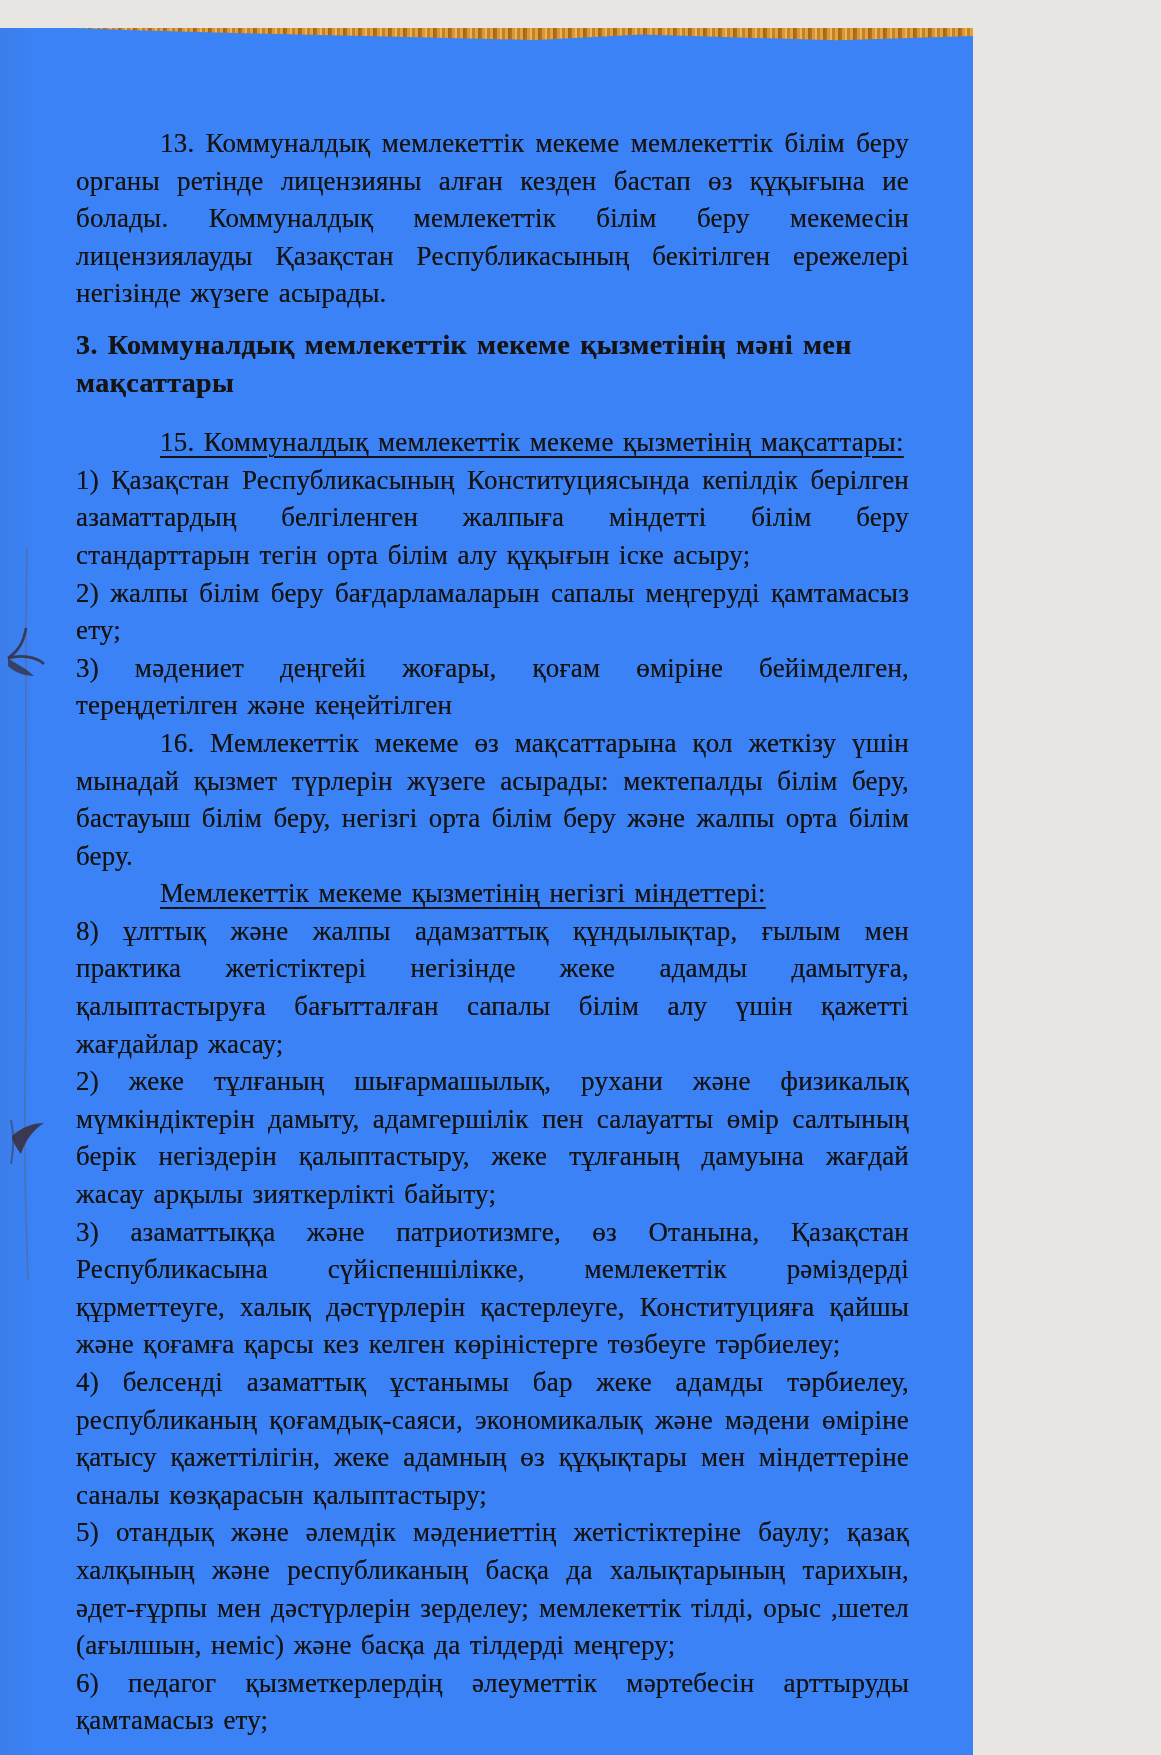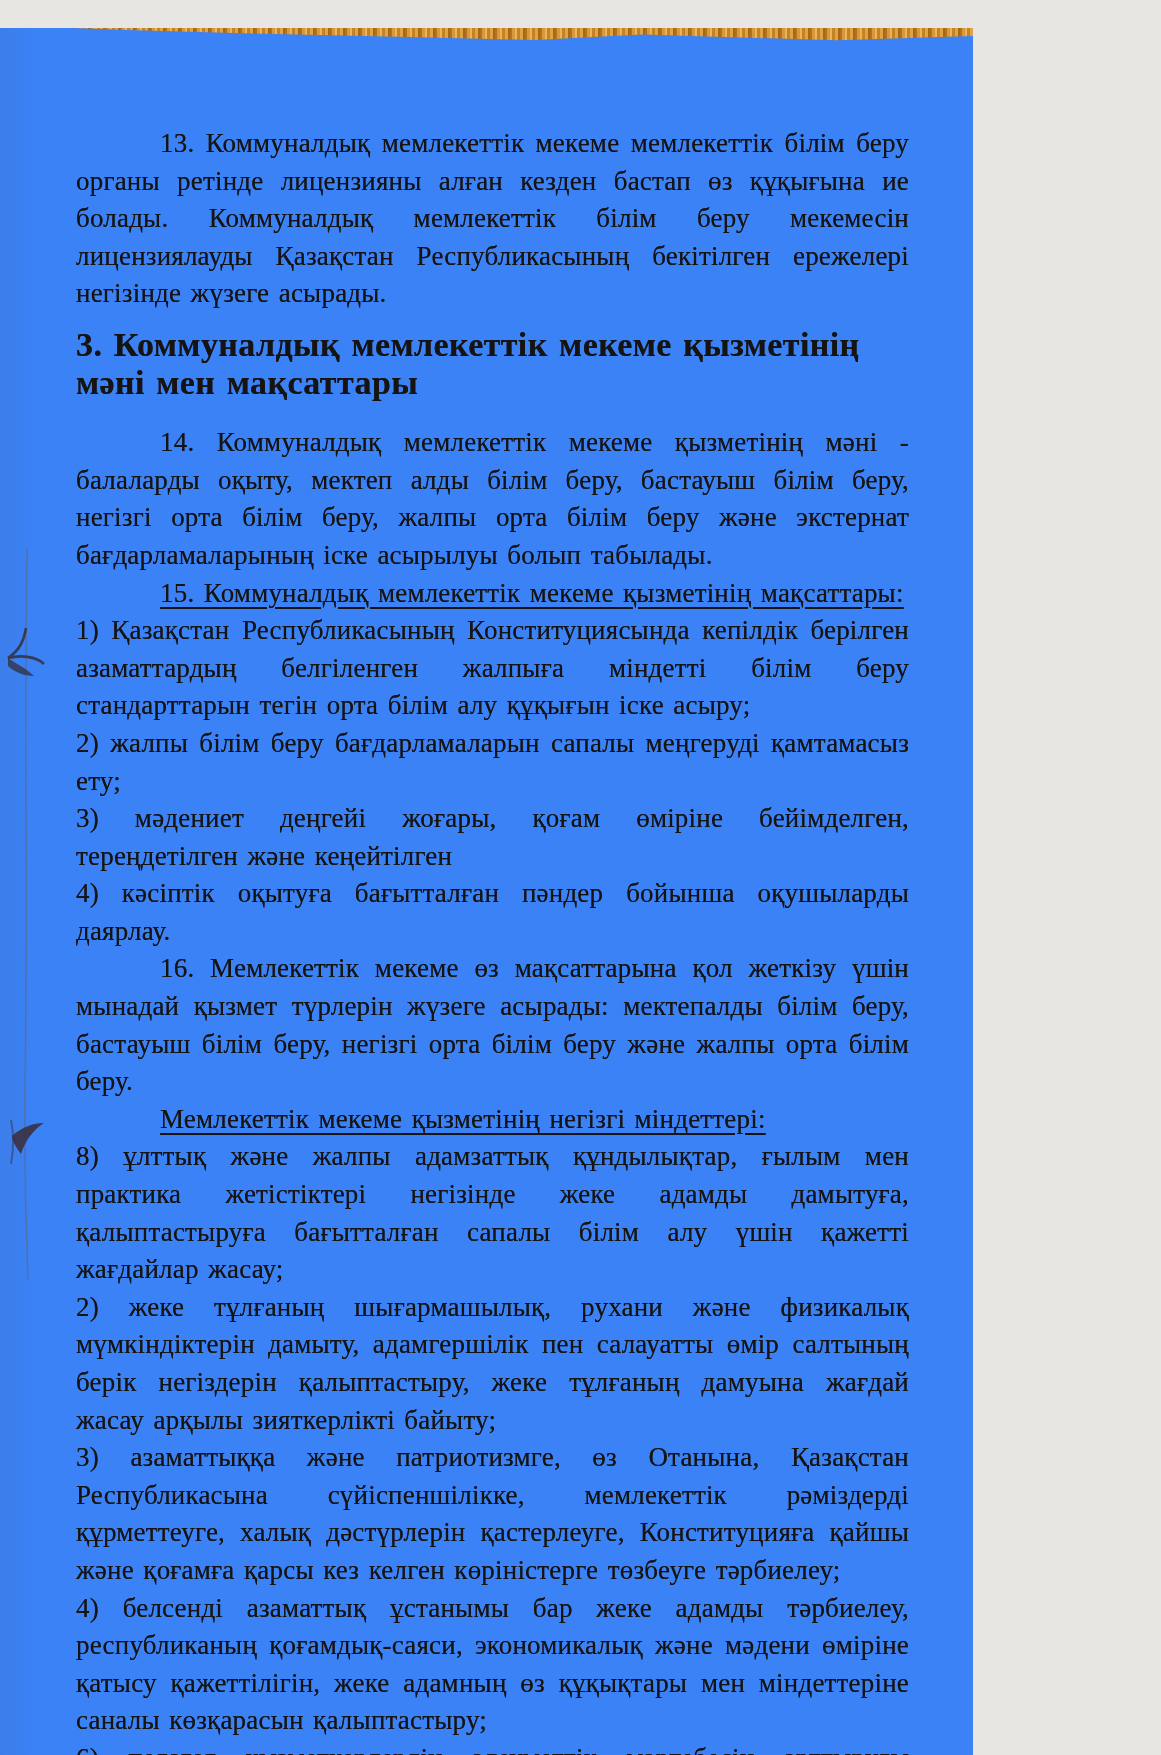--- a/index.html
+++ b/index.html
@@ -31,21 +31,21 @@
   .content {
     position:absolute; left:76px; right:64px; top:97px;
     font-size:27px; line-height:37.6px;
     text-align:justify; word-spacing:2.5px; letter-spacing:.2px;
     text-shadow:0 0 .45px rgba(20,18,16,.72);
   }
   .block { margin:0; }
   .indent { text-indent:84px; }
   .underlined { text-decoration:underline; text-decoration-thickness:2px; text-underline-offset:5px; }
   .heading {
-    font-weight:bold; font-size:34px; letter-spacing:.4px;
+    font-weight:bold; font-size:28px; letter-spacing:.4px;
     margin:13px 0 23px; text-align:left;
   }
   
   .artifact { position:absolute; pointer-events:none; }
   .ink-blot { position:absolute; }
   .ink-blot svg path { fill:#131313; }
   .page-number {
     position:absolute; left:1102px; top:1692px;
     font-family:"DejaVu Serif",serif; font-style:italic; font-weight:700;
     font-size:55px; line-height:1; color:#18181a; transform:rotate(6deg);
@@ -55,32 +55,31 @@
 <body>
 
 <div class="page">
 
   <div class="wood wood-top"></div>
   <div class="wood wood-bottom"></div>
 
   <div class="content">
     <p class="block indent">13. Коммуналдық мемлекеттік мекеме мемлекеттік білім беру органы ретінде лицензияны алған кезден бастап өз құқығына ие болады. Коммуналдық мемлекеттік білім беру мекемесін лицензиялауды Қазақстан Республикасының бекітілген ережелері негізінде жүзеге асырады.</p>
     <p class="block heading">3. Коммуналдық мемлекеттік мекеме қызметінің мәні мен мақсаттары</p>
-    <p class="block indent">14. Коммуналдық мемлекеттік мекеме қызметінің мәні - балаларды оқыту, мектеп алды білім беру, бастауыш білім беру, негізгі орта білім беру, жалпы орта білім беру және экстернат бағдарламаларының іске асырылуы болып табылады.</p>
     <p class="block indent underlined">15. Коммуналдық мемлекеттік мекеме қызметінің мақсаттары:</p>
     <p class="block">1) Қазақстан Республикасының Конституциясында кепілдік берілген азаматтардың белгіленген жалпыға міндетті білім беру стандарттарын тегін орта білім алу құқығын іске асыру;</p>
     <p class="block">2) жалпы білім беру бағдарламаларын сапалы меңгеруді қамтамасыз ету;</p>
     <p class="block">3) мәдениет деңгейі жоғары, қоғам өміріне бейімделген, тереңдетілген және кеңейтілген</p>
-    <p class="block">4) кәсіптік оқытуға бағытталған пәндер бойынша оқушыларды даярлау.</p>
     <p class="block indent">16. Мемлекеттік мекеме өз мақсаттарына қол жеткізу үшін мынадай қызмет түрлерін жүзеге асырады: мектепалды білім беру, бастауыш білім беру, негізгі орта білім беру және жалпы орта білім беру.</p>
     <p class="block indent underlined">Мемлекеттік мекеме қызметінің негізгі міндеттері:</p>
     <p class="block">8) ұлттық және жалпы адамзаттық құндылықтар, ғылым мен практика жетістіктері негізінде жеке адамды дамытуға, қалыптастыруға бағытталған сапалы білім алу үшін қажетті жағдайлар жасау;</p>
     <p class="block">2) жеке тұлғаның шығармашылық, рухани және физикалық мүмкіндіктерін дамыту, адамгершілік пен салауатты өмір салтының берік негіздерін қалыптастыру, жеке тұлғаның дамуына жағдай жасау арқылы зияткерлікті байыту;</p>
     <p class="block">3) азаматтыққа және патриотизмге, өз Отанына, Қазақстан Республикасына сүйіспеншілікке, мемлекеттік рәміздерді құрметтеуге, халық дәстүрлерін қастерлеуге, Конституцияға қайшы және қоғамға қарсы кез келген көріністерге төзбеуге тәрбиелеу;</p>
     <p class="block">4) белсенді азаматтық ұстанымы бар жеке адамды тәрбиелеу, республиканың қоғамдық-саяси, экономикалық және мәдени өміріне қатысу қажеттілігін, жеке адамның өз құқықтары мен міндеттеріне саналы көзқарасын қалыптастыру;</p>
+    <p class="block">5) отандық және әлемдік мәдениеттің жетістіктеріне баулу; қазақ халқының және республиканың басқа да халықтарының тарихын, әдет-ғұрпы мен дәстүрлерін зерделеу; мемлекеттік тілді, орыс ,шетел (ағылшын, неміс) және басқа да тілдерді меңгеру;</p>
     <p class="block">6) педагог қызметкерлердің әлеуметтік мәртебесін арттыруды қамтамасыз ету;</p>
   </div>
 
   <svg class="artifact" style="left:0; top:0;" width="60" height="1755" viewBox="0 0 60 1755">
     <path d="M27 520 C24 680 28 880 25 1060 C24 1150 26 1205 28 1252" stroke="rgba(100,92,86,.42)" stroke-width="1.6" fill="none"></path>
   </svg>
 
   <svg class="artifact" style="left:0; top:598px;" width="58" height="64" viewBox="0 0 58 64">
     <path d="M26 2 C24 14 20 24 8 32 C20 29 36 30 44 38" stroke="rgba(55,46,58,.85)" stroke-width="2.6" fill="none"></path>
     <path d="M8 32 C16 38 26 42 34 50 C24 50 14 46 8 40 Z" fill="rgba(55,46,58,.75)"></path>

